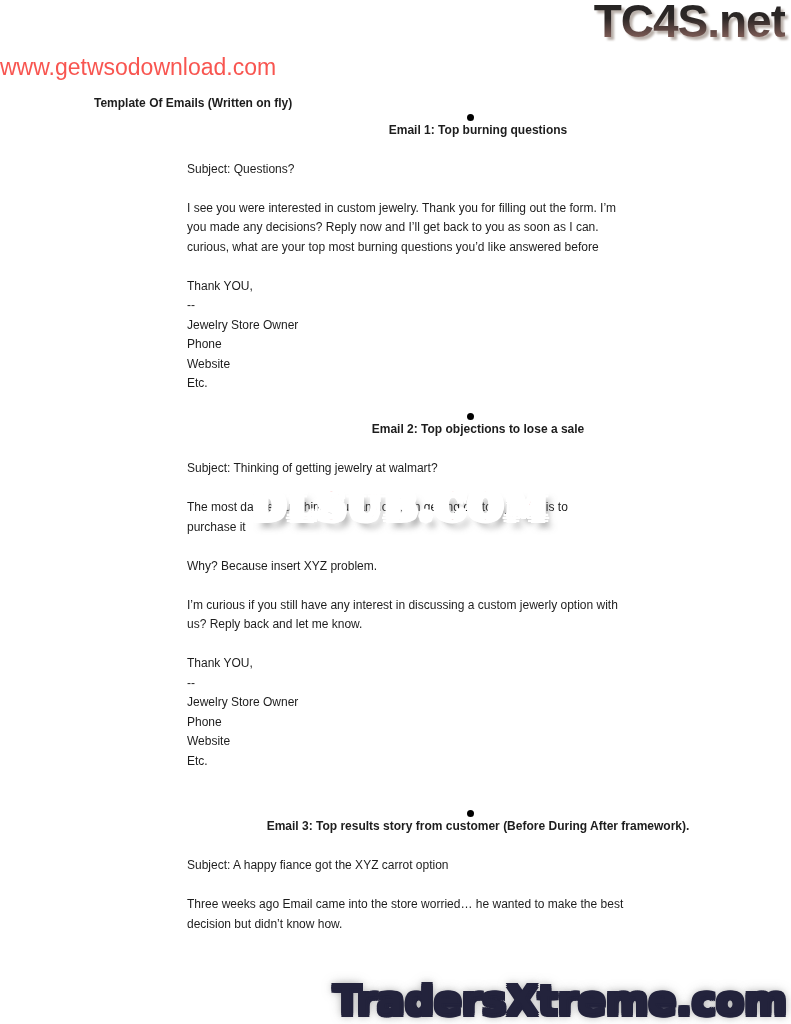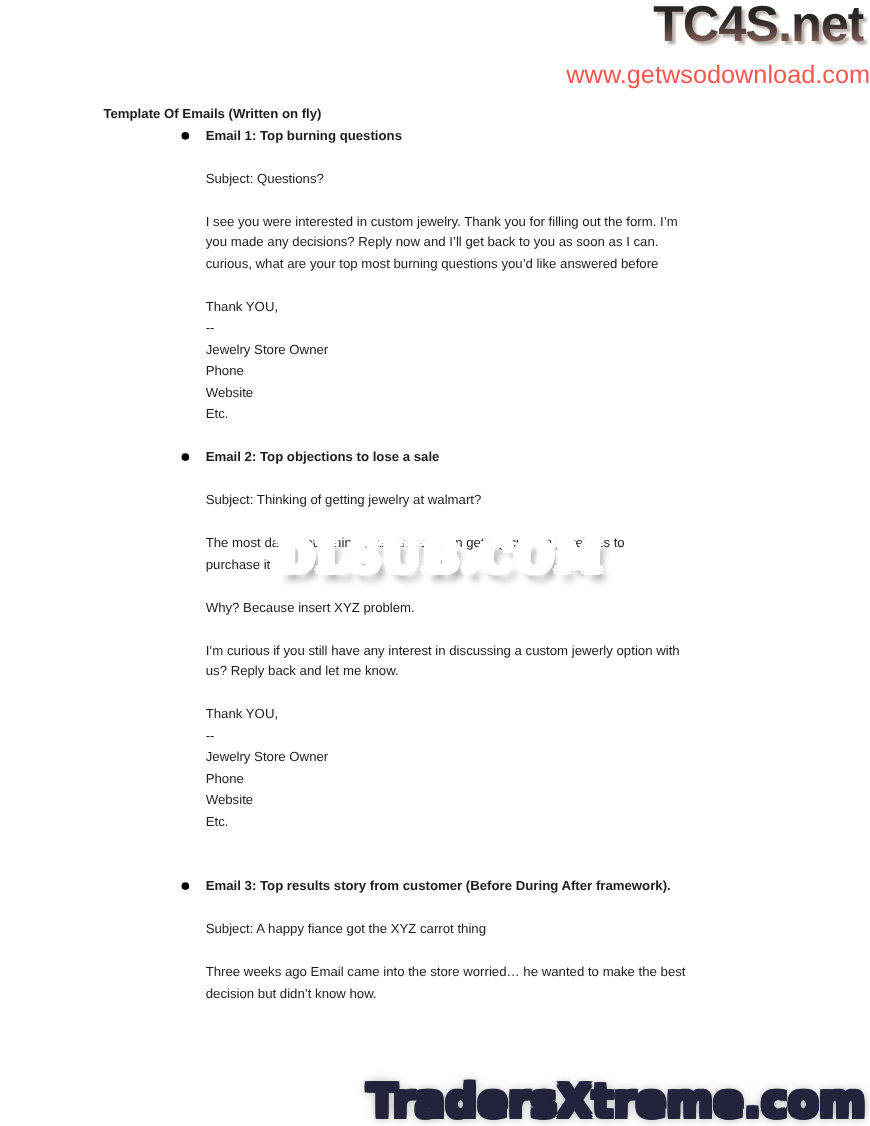--- a/index.html
+++ b/index.html
@@ -14,38 +14,38 @@
   .doc {
     position:absolute;
     top:94px; left:0; right:0;
     font-size:12px;
     line-height:19.5px;
   }
   .ln { min-height:19.5px; white-space:pre; }
   .sp { height:19.5px; }
   .title { margin-left:94px; font-weight:bold; }
   .ind { margin-left:187px; }
-  .bullet-ln { margin-left:165px; display:flex; align-items:center; }
+  .bullet-ln { margin-left:165px; display:flex; align-items:center;flex-direction:column; }
   .dot {
     width:7px; height:7px; border-radius:50%;
     background:#000; flex:0 0 auto; margin-right:15px;
   }
   .bold { font-weight:bold; }
 
   
   .wm-tc4s {
     position:absolute; top:-6px; right:6px;
     font-weight:bold; font-size:46px; letter-spacing:-1px;
     background:linear-gradient(180deg,#232323 0%,#2c2726 45%,#7c5b55 80%,#a08079 100%);
     -webkit-background-clip:text; background-clip:text; color:transparent;
     filter:drop-shadow(3px 3px 1px rgba(178,168,162,0.9));
   }
   .wm-url {
     position:absolute; top:54px; left:0; width:100%;
-    text-align:right;
+    text-align:left;
     font-size:23px;
     color:#f85550;
   }
   .wm-dlsub {
     position:absolute; left:252px; top:487px;
     font-family:"DejaVu Serif", serif; font-weight:bold;
     font-size:38px; letter-spacing:3px; line-height:1;
     background:linear-gradient(180deg,#f0403c 0%,#d91f23 45%,#a90d12 100%);
     -webkit-background-clip:text; background-clip:text; color:transparent;
     text-shadow:
@@ -125,21 +125,21 @@
   <div class="ln ind">Etc.</div>
   <div class="sp"></div>
   <div class="sp"></div>
 
   <div class="ln bullet-ln">
     <span class="dot"></span>
     <span class="bold">Email 3: Top results story from customer (Before During After framework).</span>
   </div>
   <div class="sp"></div>
 
-  <div class="ln ind">Subject: A happy fiance got the XYZ carrot thing</div>
+  <div class="ln ind">Subject: A happy fiance got the XYZ carrot option</div>
   <div class="sp"></div>
 
   <div class="ln ind">Three weeks ago Email came into the store worried… he wanted to make the best</div>
   <div class="ln ind">decision but didn’t know how.</div>
 
 </div>
 
 <div class="wm-tc4s">TC4S.net</div>
 <div class="wm-url">www.getwsodownload.com</div>
 <div class="wm-dlsub">DLSUB.COM</div>

